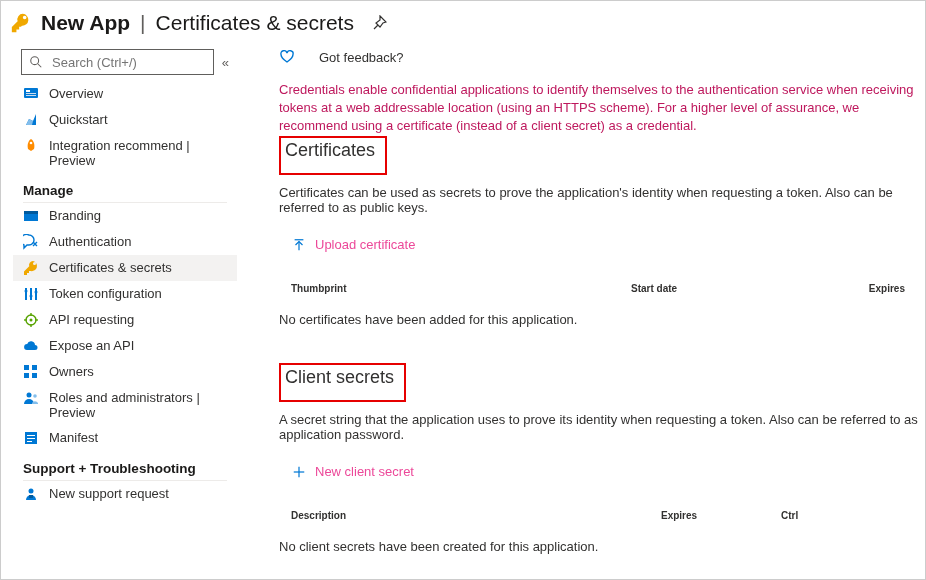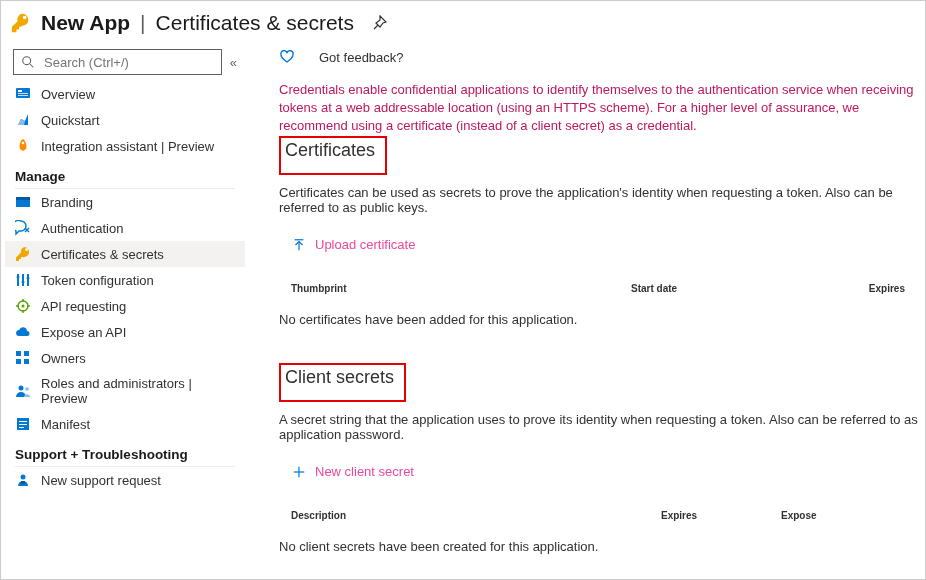--- a/index.html
+++ b/index.html
@@ -45,21 +45,21 @@
     width: 18px; height: 18px;
     display: flex; align-items: center; justify-content: center;
   }
   .layout {
     display: flex;
     height: calc(100% - 48px);
   }
   .sidebar {
     width: 248px;
     flex-shrink: 0;
-    padding: 4px 4px;
+    padding: 4px 12px;
   }
   .search-row {
     display: flex;
     align-items: center;
     padding: 0 8px 6px 8px;
     gap: 8px;
   }
   .search-box {
     flex: 1;
     display: flex;
@@ -77,21 +77,21 @@
     font-family: inherit;
     color: #605e5c;
   }
   .collapse-btn {
     color: #605e5c;
     font-size: 13px;
     cursor: pointer;
   }
   .nav-item {
     display: flex;
-    align-items: center;
+    align-items: flex-start;
     padding: 5px 10px;
     gap: 10px;
     cursor: pointer;
     font-size: 13px;
     color: #323130;
   }
   .nav-item.selected {
     background: #f3f2f1;
   }
   .nav-icon {
@@ -231,21 +231,21 @@
       </span>
       <span>Quickstart</span>
     </div>
     <div class="nav-item">
       <span class="nav-icon">
         <svg width="16" height="16" viewBox="0 0 16 16">
             <path fill="#ff8c00" d="M8 1c3 2 4 6 3 10l-3 2-3-2C4 7 5 3 8 1z"></path>
             <circle cx="8" cy="5" r="1.3" fill="#fff"></circle>
           </svg>
       </span>
-      <span>Integration assistant | Preview</span>
+      <span>Integration recommend | Preview</span>
     </div>
 
     <div class="nav-section">Manage</div>
     <div class="nav-divider"></div>
 
     <div class="nav-item">
       <span class="nav-icon">
         <svg width="16" height="16" viewBox="0 0 16 16">
             <rect x="1" y="3" width="14" height="10" fill="#0078d4"></rect>
             <rect x="1" y="3" width="14" height="3" fill="#005a9e"></rect>
@@ -401,17 +401,17 @@
             <line x1="8" y1="2" x2="8" y2="14" stroke="#0078d4" stroke-width="1.4"></line>
             <line x1="2" y1="8" x2="14" y2="8" stroke="#0078d4" stroke-width="1.4"></line>
           </svg>
       </span>
       <span>New client secret</span>
     </div>
 
     <div class="table-header">
       <div class="th-a">Description</div>
       <div class="th-b">Expires</div>
-      <div class="th-c">Expose</div>
+      <div class="th-c">Ctrl</div>
     </div>
     <div class="empty-msg">No client secrets have been created for this application.</div>
   </div>
 </div>
 
 </body></html>

